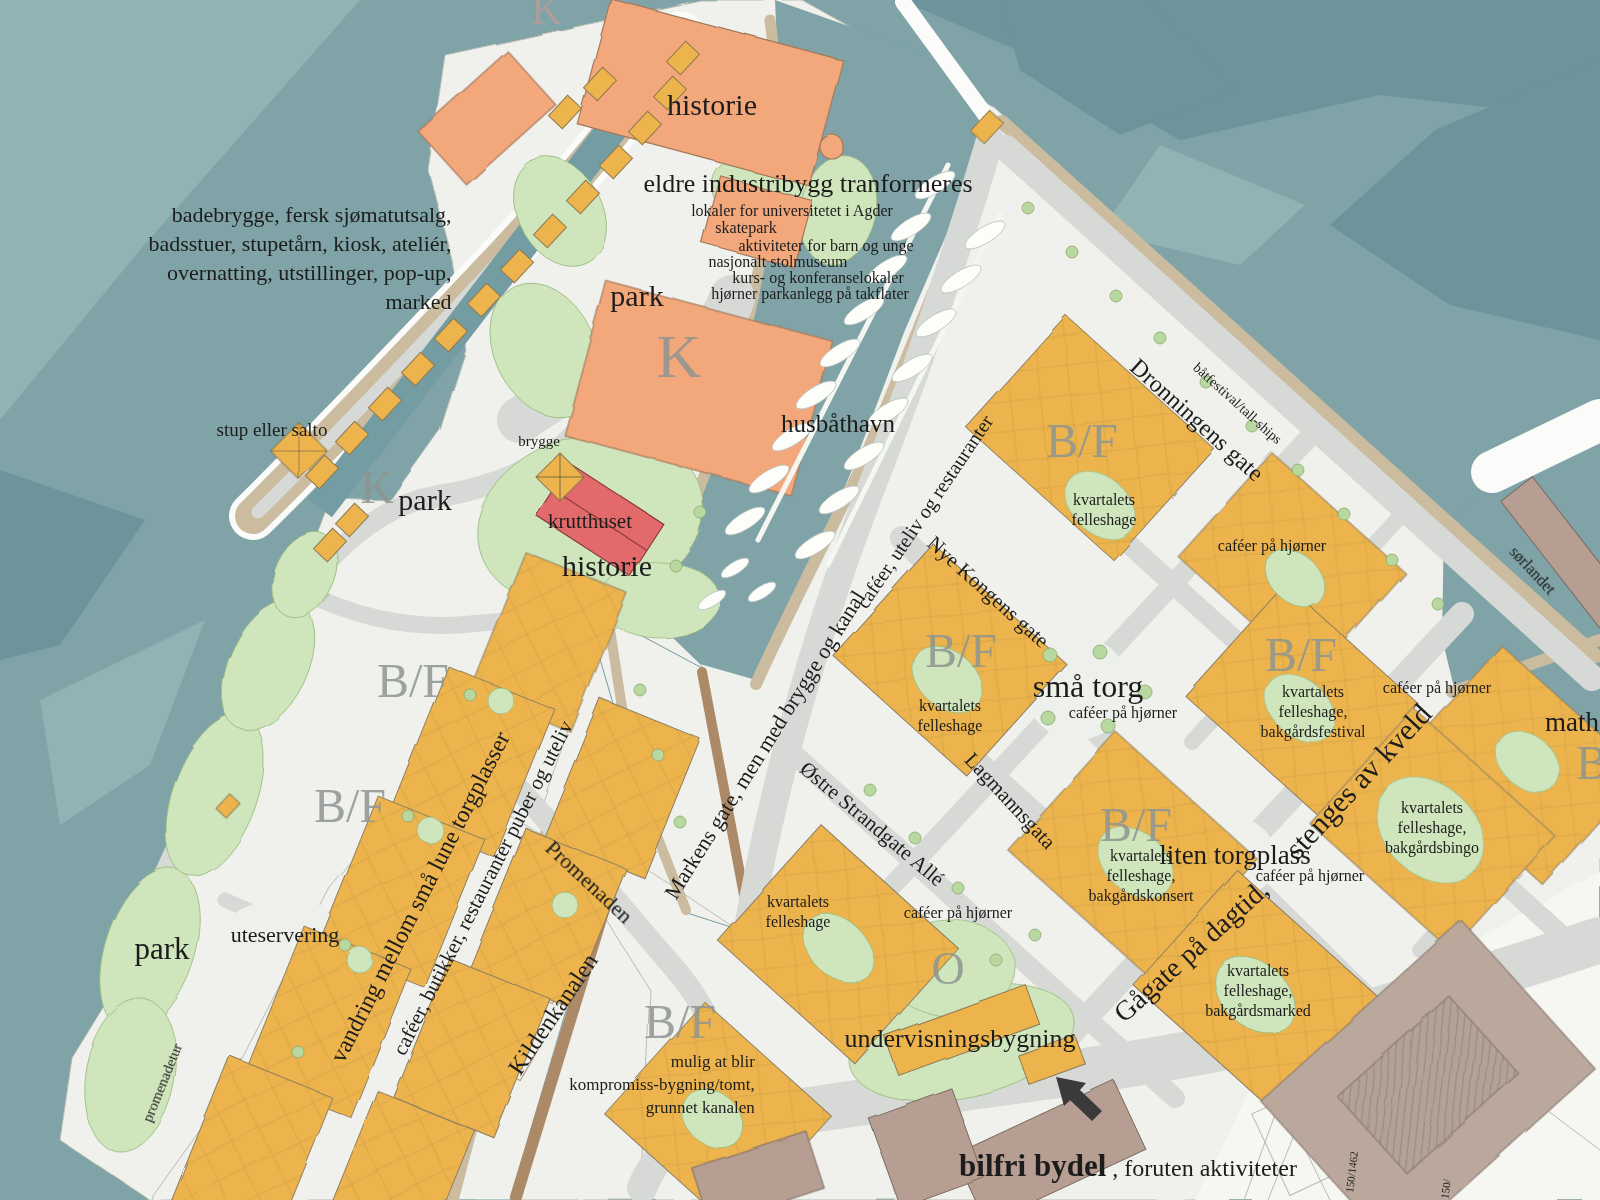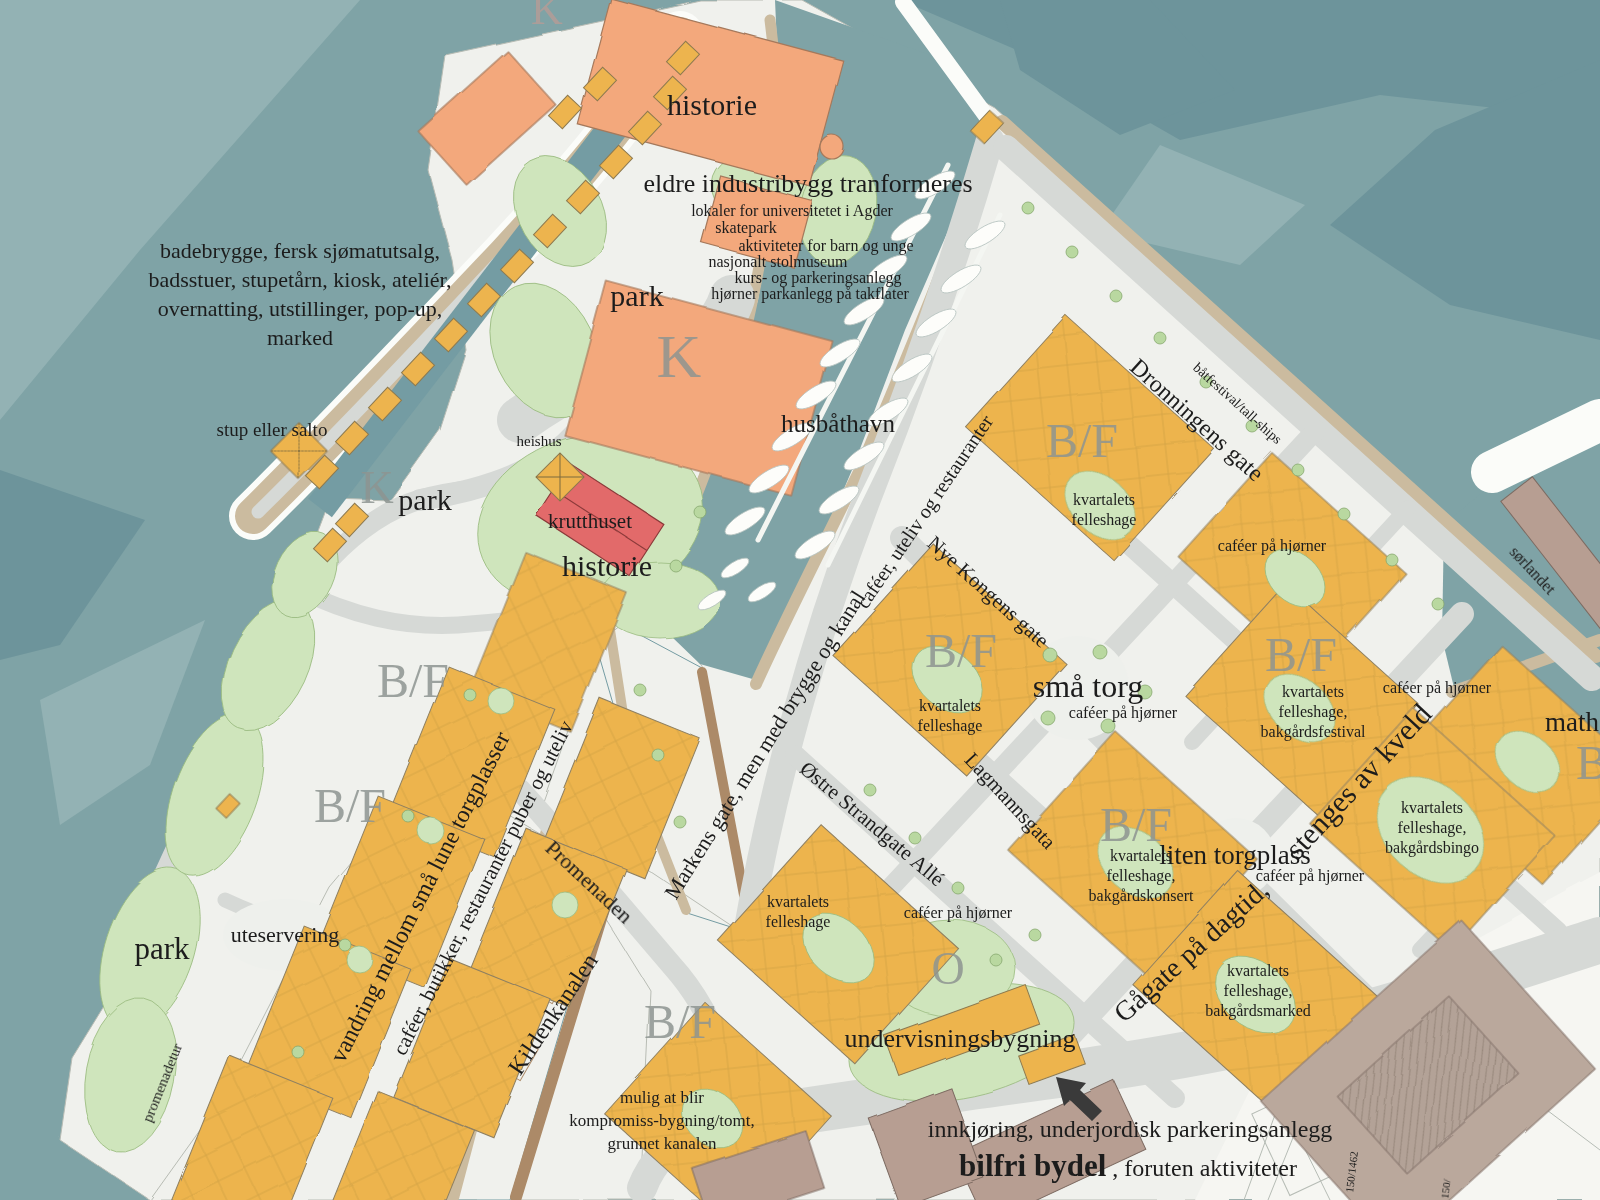--- a/index.html
+++ b/index.html
@@ -19,21 +19,21 @@
   .blk{fill:url(#blockpat);stroke:#8f8061;stroke-width:1}
   .cab{fill:var(--block);stroke:#8d7a50;stroke-width:1}
   .sal{fill:var(--salmon);stroke:#a5795c;stroke-width:1.2}
   .red{fill:var(--krutthuset);stroke:#8b3a3a;stroke-width:1.2}
   .mauve{fill:var(--mauve);stroke:#7d6b62;stroke-width:1}
   .boat{fill:#fdfdfa;stroke:#b7c3c0;stroke-width:.8}
   .dock{stroke:#f4f6f2;fill:none;stroke-linecap:round}
   .parc{stroke:#b6bcb5;stroke-width:1;fill:none}
   .lb{position:absolute;white-space:pre-line;text-align:center;line-height:1.18;
       transform:translate(-50%,-50%) rotate(var(--r,0deg));}
-  .lb.left{text-align:center;margin-top:36px;}
+  .lb.left{text-align:right;}
   .gl{color:#8e9591;opacity:.85;font-size:48px;}
   .kf{color:#c89a92;opacity:.6;}
   .bilfri{position:absolute;display:flex;align-items:baseline;gap:6px;
           transform:translate(-50%,-50%);white-space:nowrap;}
   .bilfri .b1{font-weight:bold;font-size:31px;}
   .bilfri .b2{font-size:24px;}
 </style>
 </head>
 <body>
 
@@ -300,41 +300,40 @@
 badsstuer, stupetårn, kiosk, ateliér,
 overnatting, utstillinger, pop-up,
 marked</div>
 
 <div class="lb" style="left:712px;top:105px;font-size:30px;">historie</div>
 <div class="lb" style="left:808px;top:184px;font-size:26px;">eldre industribygg tranformeres</div>
 <div class="lb" style="left:792px;top:211px;font-size:16px;">lokaler for universitetet i Agder</div>
 <div class="lb" style="left:746px;top:228px;font-size:16px;">skatepark</div>
 <div class="lb" style="left:826px;top:246px;font-size:16px;">aktiviteter for barn og unge</div>
 <div class="lb" style="left:778px;top:262px;font-size:16px;text-align:right;">nasjonalt stolmuseum</div>
-<div class="lb" style="left:818px;top:278px;font-size:16px;">kurs- og parkeringsanlegg</div>
+<div class="lb" style="left:818px;top:278px;font-size:16px;">kurs- og konferanselokaler</div>
 <div class="lb" style="left:810px;top:294px;font-size:16px;">hjørner parkanlegg på takflater</div>
 
 <div class="lb" style="left:637px;top:296px;font-size:30px;">park</div>
 <div class="lb" style="left:425px;top:500px;font-size:30px;">park</div>
 <div class="lb" style="left:162px;top:949px;font-size:31px;">park</div>
 
 <div class="lb" style="left:838px;top:424px;font-size:25px;">husbåthavn</div>
-<div class="lb" style="left:539px;top:442px;font-size:15px;">heishus</div>
+<div class="lb" style="left:539px;top:442px;font-size:15px;">brygge</div>
 <div class="lb" style="left:590px;top:521px;font-size:21px;">krutthuset</div>
 <div class="lb" style="left:607px;top:566px;font-size:30px;">historie</div>
 <div class="lb" style="left:272px;top:430px;font-size:19px;">stup eller salto</div>
 <div class="lb" style="left:285px;top:935px;font-size:22px;">uteservering</div>
 <div class="lb" style="left:1076px;top:687px;font-size:32px;margin-left:12px;">små torg</div>
 <div class="lb" style="left:1235px;top:856px;font-size:27px;">liten torgplass</div>
 <div class="lb" style="left:960px;top:1039px;font-size:26px;text-align:center;">undervisningsbygning</div>
 <div class="lb" style="left:1545px;top:723px;font-size:27px;transform:translate(0,-50%);">mathall</div>
 <div class="lb" style="left:1532px;top:571px;font-size:16px;--r:47deg;">sørlandet</div>
 <div class="lb" style="left:1237px;top:404px;font-size:14px;--r:42deg;">båtfestival/tall-ships</div>
 
-<div class="lb" style="left:1130px;top:1129px;font-size:24px;">innkjøring, underjordisk parkeringsanlegg</div>
 <div class="bilfri" style="left:1128px;top:1166px;">
   <span class="b1">bilfri bydel</span>
       <span class="b2">, foruten aktiviteter</span>
 </div>
 <div class="lb left" style="left:662px;top:1085px;font-size:17px;line-height:1.35;">mulig at blir
 kompromiss-bygning/tomt,
 grunnet kanalen</div>
 
 <div class="lb" style="left:1272px;top:546px;font-size:16px;">caféer på hjørner</div>
 <div class="lb" style="left:1123px;top:713px;font-size:16px;">caféer på hjørner</div>

